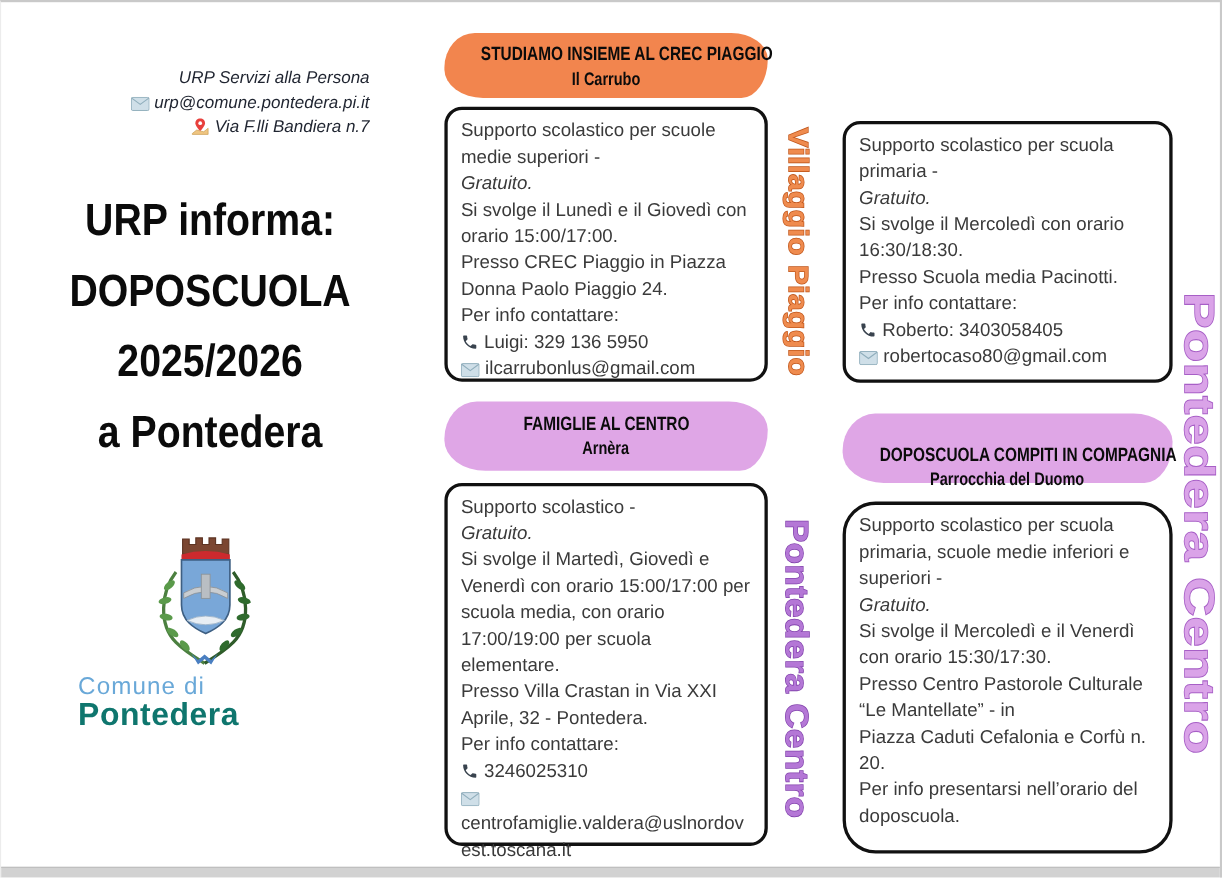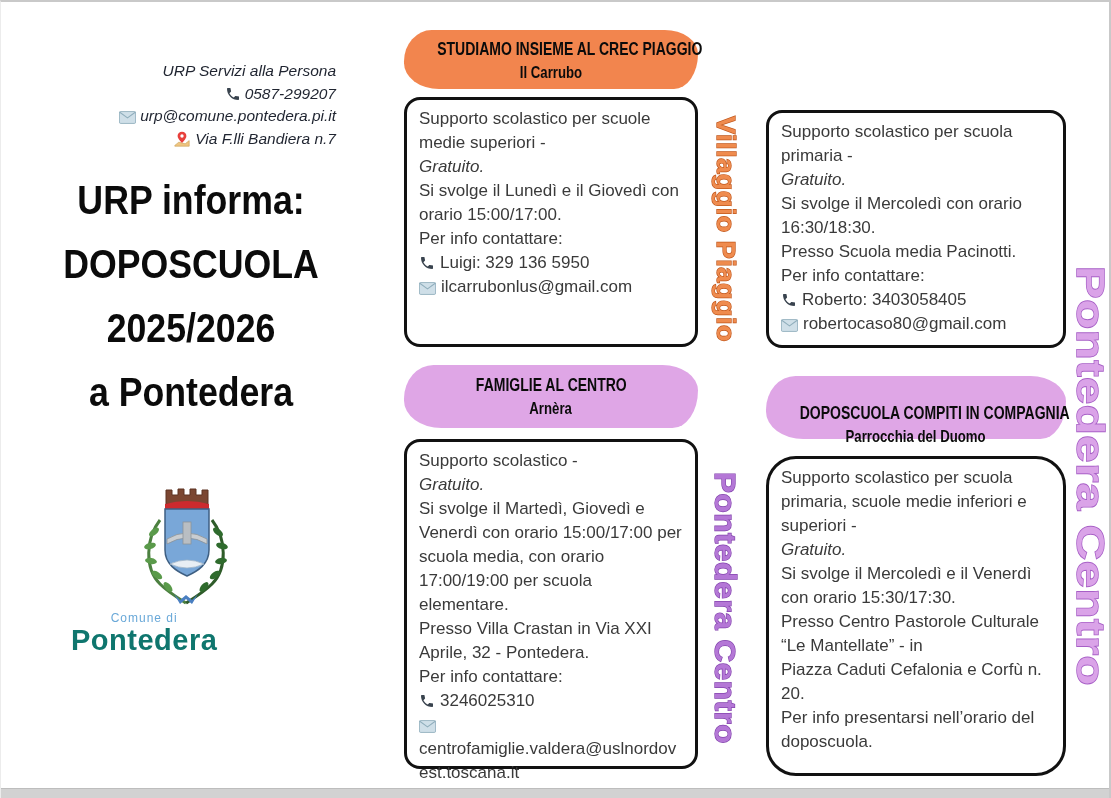--- a/index.html
+++ b/index.html
@@ -16,21 +16,21 @@
     font-style:italic; font-size:15.5px; line-height:22.5px; color:#1f2430; }
   .contact .row { white-space:nowrap; }
   .contact svg { vertical-align:-3px; margin-right:4px; }
 
   .title { position:absolute; left:8px; top:166px; width:364px; text-align:center;
     font-weight:800; font-size:41px; line-height:64px; color:#0b0b0b; letter-spacing:0px;
     transform:scaleX(.87); transform-origin:50% 0; }
 
   .crest { position:absolute; left:125px; top:480px; }
   .logo-caption { position:absolute; left:70px; top:610px; line-height:1.05; }
-  .logo-caption .l1 { font-size:12px; color:#69a8d8; letter-spacing:1px;text-align:center; }
+  .logo-caption .l1 { font-size:22px; color:#69a8d8; letter-spacing:1px; }
   .logo-caption .l2 { font-size:29px; font-weight:bold; color:#0f766e; letter-spacing:.5px; }
 
   
   .blob { position:absolute; text-align:center; color:#0b0b0b;
     border-radius:30px 36px 26px 38px / 34px 26px 38px 28px; padding-top:8px; box-sizing:border-box; }
   .blob .h1 { display:inline-block; transform:scaleX(.8); font-weight:800; font-size:17.5px; line-height:23px; white-space:nowrap; }
   .blob .h2 { display:inline-block; transform:scaleX(.8); font-weight:800; font-size:16.5px; line-height:23px; white-space:nowrap; }
   .blob-orange { background:#f2854e; }
   .blob-pink   { background:#dfa6e6; }
 
@@ -45,25 +45,20 @@
   .vlabel { position:absolute; }
   .vlabel text { font-family:"Liberation Sans", sans-serif; font-weight:bold; paint-order:stroke; }
 </style>
 </head>
 <body>
 
 <div id="page">
 
   <div class="contact">
     <div>URP Servizi alla Persona</div>
-    <div class="row">
-      <svg width="16" height="16" viewBox="0 0 24 24">
-          <path fill="#39434e" d="M6.62 10.79c1.44 2.83 3.76 5.14 6.59 6.59l2.2-2.2c.27-.27.67-.36 1.02-.24 1.12.37 2.33.57 3.57.57.55 0 1 .45 1 1V20c0 .55-.45 1-1 1-9.39 0-17-7.61-17-17 0-.55.45-1 1-1h3.5c.55 0 1 .45 1 1 0 1.25.2 2.45.57 3.57.11.35.03.74-.25 1.02l-2.2 2.2z"></path>
-        </svg><span>0587-299207</span>
-    </div>
     <div class="row">
       <svg width="17" height="13" viewBox="0 0 20 15">
           <rect x="0.5" y="0.5" width="19" height="14" rx="1.5" fill="#cfdfe8" stroke="#90aebc"></rect>
           <path d="M0.5 1 L10 8 L19.5 1" fill="none" stroke="#90aebc" stroke-width="1.2"></path>
         </svg><span>urp@comune.pontedera.pi.it</span>
     </div>
     <div class="row">
       <svg width="18" height="16" viewBox="0 0 22 20">
           <path d="M2 18 L7 14 L15 16 L20 12 L20 19 L2 19 Z" fill="#efc581" stroke="#caa055" stroke-width="0.8"></path>
           <path d="M11 1 C7.7 1 5.5 3.4 5.5 6.2 C5.5 9.8 11 15 11 15 C11 15 16.5 9.8 16.5 6.2 C16.5 3.4 14.3 1 11 1 Z" fill="#e8403c"></path>
@@ -114,20 +109,21 @@
   </div>
 
   <div class="blob blob-orange" style="left:403px; top:28px; width:294px; height:59px;">
     <div><span class="h1">STUDIAMO INSIEME AL CREC PIAGGIO</span></div>
     <div><span class="h2">Il Carrubo</span></div>
   </div>
   <div class="card" style="left:403px; top:95px; width:294px; height:250px;">
     <div>Supporto scolastico per scuole medie superiori -</div>
     <div class="it">Gratuito.</div>
     <div>Si svolge il Lunedì e il Giovedì con orario 15:00/17:00.</div>
+    <div>Presso CREC Piaggio in Piazza Donna Paolo Piaggio 24.</div>
     <div>Per info contattare:</div>
     <div class="crow"><svg width="16" height="16" viewBox="0 0 24 24">
           <path fill="#39434e" d="M6.62 10.79c1.44 2.83 3.76 5.14 6.59 6.59l2.2-2.2c.27-.27.67-.36 1.02-.24 1.12.37 2.33.57 3.57.57.55 0 1 .45 1 1V20c0 .55-.45 1-1 1-9.39 0-17-7.61-17-17 0-.55.45-1 1-1h3.5c.55 0 1 .45 1 1 0 1.25.2 2.45.57 3.57.11.35.03.74-.25 1.02l-2.2 2.2z"></path>
         </svg><span>Luigi: 329 136 5950</span></div>
     <div class="crow"><svg width="17" height="13" viewBox="0 0 20 15">
           <rect x="0.5" y="0.5" width="19" height="14" rx="1.5" fill="#cfdfe8" stroke="#90aebc"></rect>
           <path d="M0.5 1 L10 8 L19.5 1" fill="none" stroke="#90aebc" stroke-width="1.2"></path>
         </svg><span class="email">ilcarrubonlus@gmail.com</span></div>
   </div>
 

